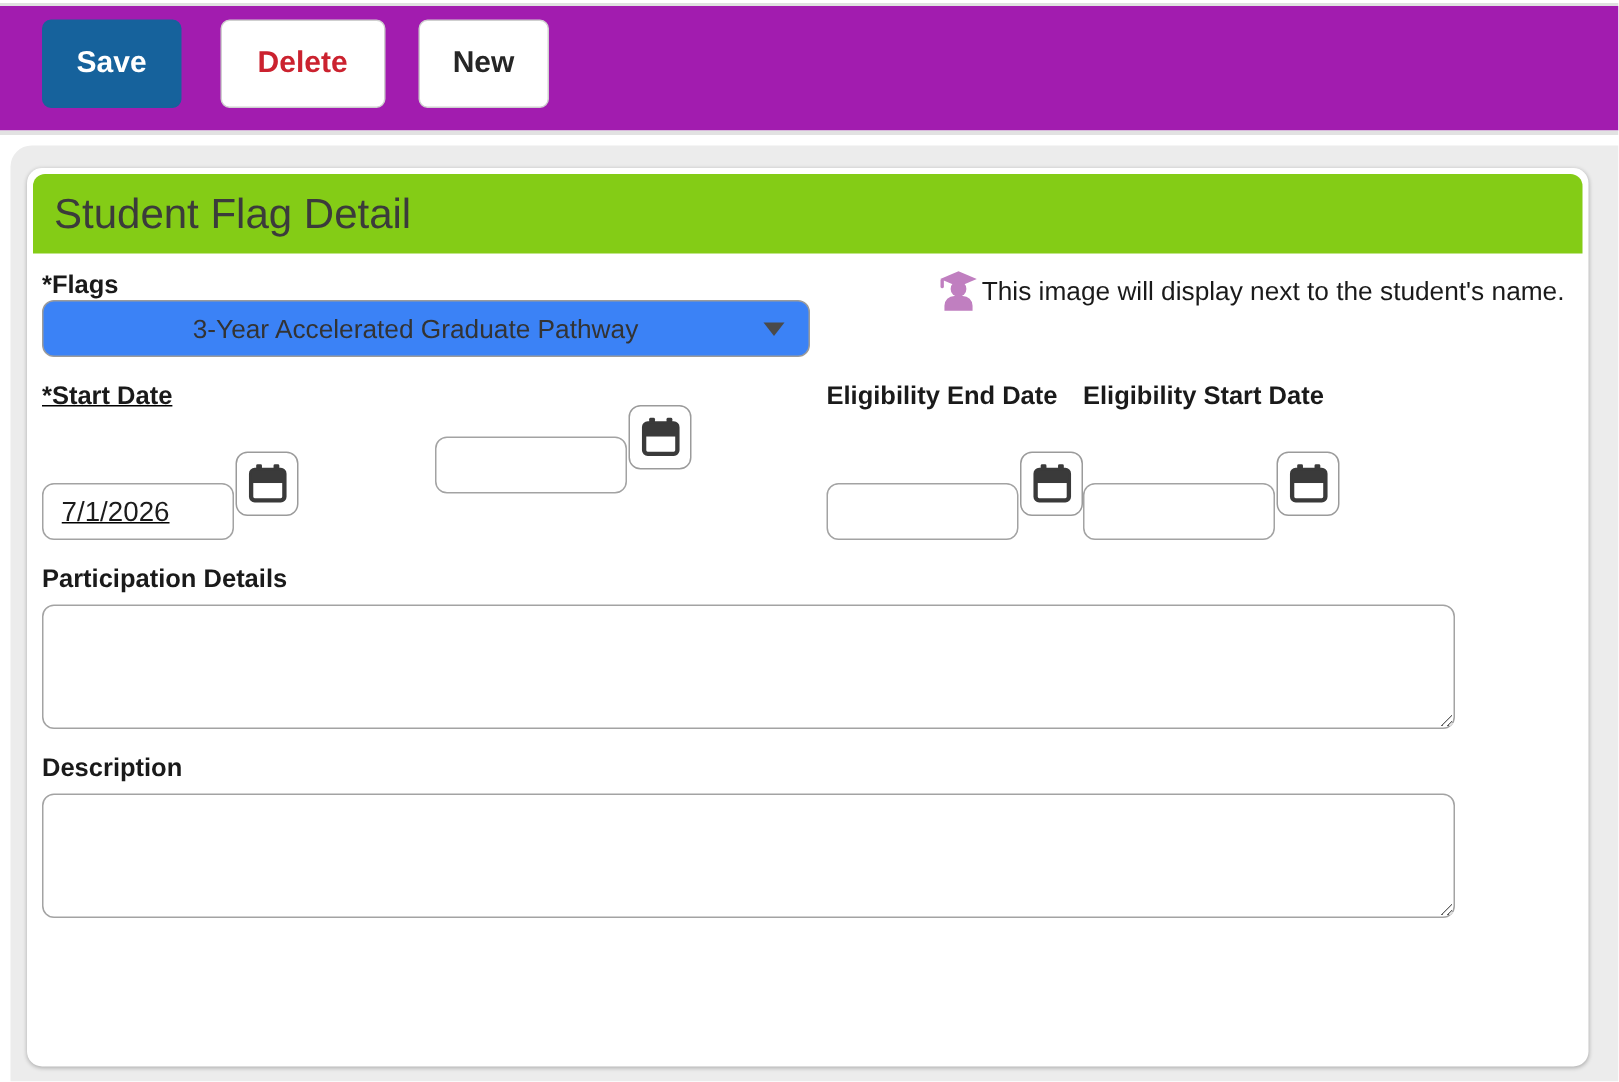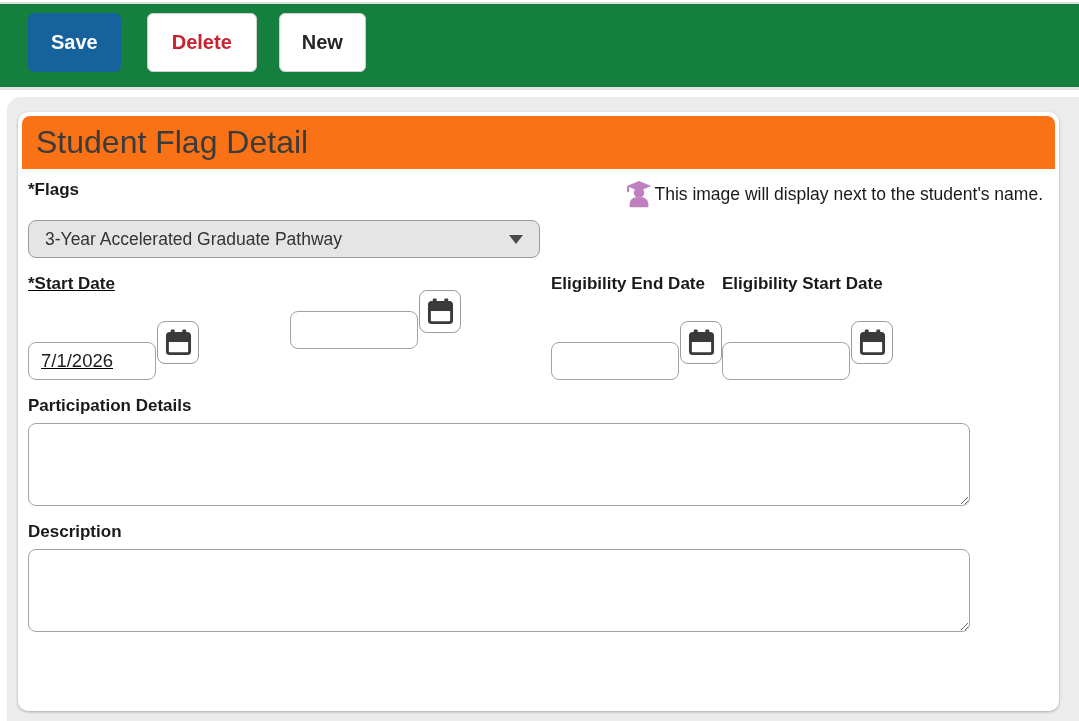--- a/index.html
+++ b/index.html
@@ -1,52 +1,52 @@
 <!DOCTYPE html>
 <html><head>
 <meta charset="utf-8">
 <style>
   * { margin:0; padding:0; box-sizing:border-box; }
   html,body { width:1079px; height:721px; overflow:hidden;
               font-family:"Liberation Sans", sans-serif; background:#ffffff; }
 
   
   .hairline { margin-top:2px; height:2px; background:#e0e0e0; }
-  .toolbar { background:#15803d; padding:9px 0 15px 28px; display:flex; align-items:flex-start; }
+  .toolbar { background:#a21caf; padding:9px 0 15px 28px; display:flex; align-items:flex-start; }
   .btn { height:59px; display:flex; align-items:center; justify-content:center;
          font-size:20px; font-weight:bold; border-radius:6px; cursor:pointer;
          border:1px solid #cfcfcf; background:#fff; }
   .btn-save { background:#16629c; border-color:#16629c; color:#fff; padding:0 22px; margin-right:26px; }
   .btn-delete { color:#cb222f; padding:0 24px; margin-right:22px; }
   .btn-new { color:#262626; padding:12px 22px; }
 
   .divider { height:3px; background:#e2e2e2; }
   .whitegap { height:7px; background:#fff; }
 
   
   .content { position:relative; height:624px; background:#fff; }
   .content-grey { position:absolute; left:7px; top:0; right:0; bottom:0;
                   background:#ececec; border-top-left-radius:14px; }
   .card { position:absolute; left:18px; top:15px; width:1041px; height:599px;
           background:#fff; border-radius:10px; box-shadow:0 1px 3px rgba(0,0,0,0.28);
           padding:4px 4px 0; }
-  .panel-header { background:#f97316; border-radius:8px 8px 0 0; height:53px;
+  .panel-header { background:#84cc16; border-radius:8px 8px 0 0; height:53px;
                   display:flex; align-items:center; padding-left:14px;
-                  font-size:32px; color:#3b3b3b; }
+                  font-size:28px; color:#3b3b3b; }
   .form { padding:8px 6px 0 6px; }
 
   label.f-label { display:block; font-size:17px; font-weight:bold; color:#1a1a1a; }
   .required { color:#ff0000; }
 
   
   .row1 { display:flex; justify-content:space-between; align-items:flex-start; }
   .row1 .f-label { margin-top:3px; }
-  .select { margin-top:20px; width:512px; height:38px; border:1px solid #9b9b9b;
-            border-radius:8px; background:#e5e5e5; display:flex; align-items:center;
-            padding:0 16px; font-size:17.5px; color:#333; cursor:pointer; }
+  .select { margin-top:0; width:512px; height:38px; border:1px solid #9b9b9b;
+            border-radius:8px; background:#3b82f6; display:flex; align-items:center;
+            padding:0 16px; font-size:17.5px; color:#333; cursor:pointer;text-align:center; }
   .select .sel-text { flex:1; }
   .arrow-down { width:0; height:0; border-left:7px solid transparent;
                 border-right:7px solid transparent; border-top:9px solid #4a4a4a; }
   .image-note { display:flex; align-items:center; margin-top:2px; margin-right:6px; }
   .image-note span.note-text { font-size:17.5px; color:#1a1a1a; }
 
   
   .row2 { display:flex; margin-top:16px; }
   .date-group { }
   .dg-1 { width:262px;text-decoration:underline; } .dg-2 { width:261px; } .dg-3 { width:266px; }

